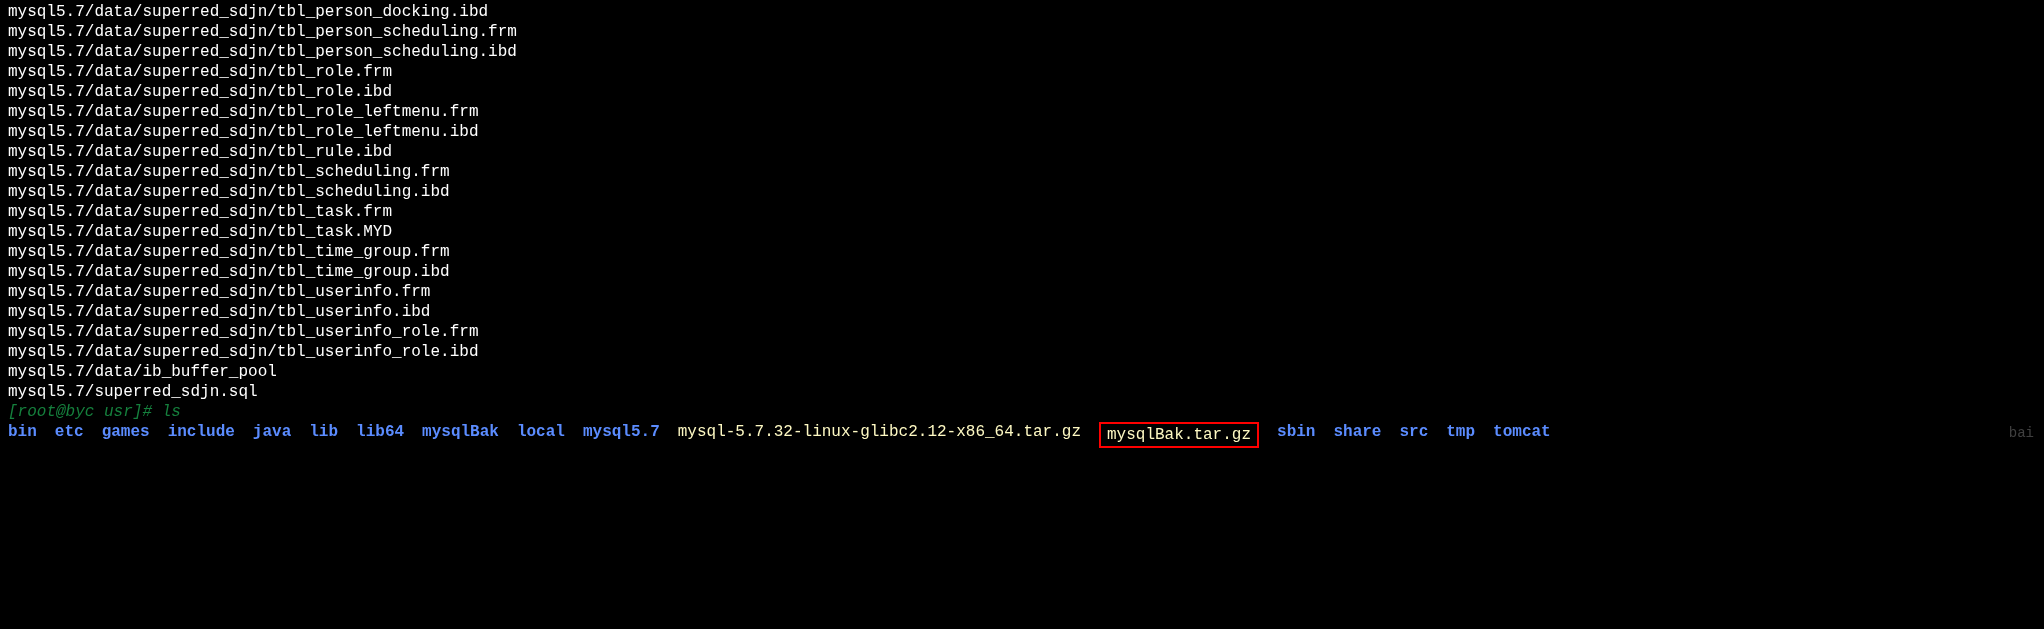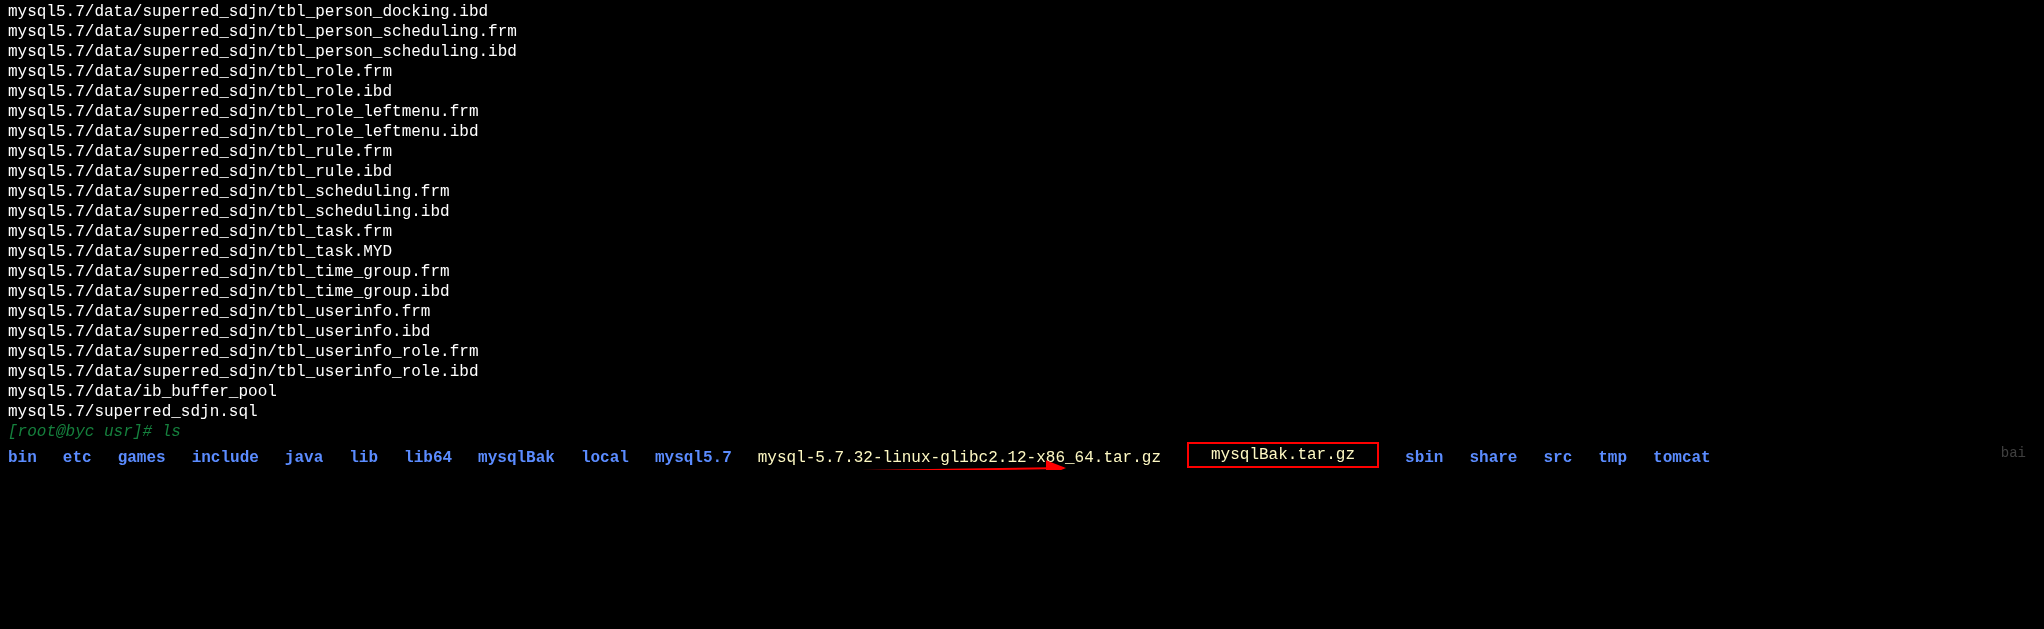--- a/index.html
+++ b/index.html
@@ -21,70 +21,69 @@
     .terminal-line {
       display: block;
     }
     .prompt {
       color: #15803d;
       font-style: italic;
     }
     .ls-output {
       display: flex;
       flex-wrap: wrap;
-      gap: 8px;
-      align-items: flex-end;
+      gap: 0;
+      align-items: flex-start;
     }
     .dir {
       color: #5b8cff;
       font-weight: bold;
       margin-right: 18px;
     }
     .archive {
       color: #fef9c3;
       font-weight: normal;
       margin-right: 18px;
     }
     .highlighted-box {
       border: 2px solid #ff0000;
-      padding: 1px 22px;
+      padding: 1px 6px;
       display: inline-block;
       margin-right: 18px;
     }
     .highlighted-box .archive {
       margin-right: 0;
     }
     .arrow-container {
       position: absolute;
       pointer-events: none;
     }
     .arrow-svg {
       overflow: visible;
     }
     .watermark {
       position: absolute;
-      right: 18px;
+      right: 10px;
       bottom: 8px;
       color: rgba(180, 180, 180, 0.35);
       font-size: 14px;
       pointer-events: none;
     }
   </style>
 </head>
 <body>
 
 <div id="terminal-lines">
     <div class="terminal-line">mysql5.7/data/superred_sdjn/tbl_person_docking.ibd</div>
     <div class="terminal-line">mysql5.7/data/superred_sdjn/tbl_person_scheduling.frm</div>
     <div class="terminal-line">mysql5.7/data/superred_sdjn/tbl_person_scheduling.ibd</div>
     <div class="terminal-line">mysql5.7/data/superred_sdjn/tbl_role.frm</div>
     <div class="terminal-line">mysql5.7/data/superred_sdjn/tbl_role.ibd</div>
     <div class="terminal-line">mysql5.7/data/superred_sdjn/tbl_role_leftmenu.frm</div>
     <div class="terminal-line">mysql5.7/data/superred_sdjn/tbl_role_leftmenu.ibd</div>
-    <div class="terminal-line">mysql5.7/data/superred_sdjn/tbl_rule.frm</div>
     <div class="terminal-line">mysql5.7/data/superred_sdjn/tbl_rule.ibd</div>
     <div class="terminal-line">mysql5.7/data/superred_sdjn/tbl_scheduling.frm</div>
     <div class="terminal-line">mysql5.7/data/superred_sdjn/tbl_scheduling.ibd</div>
     <div class="terminal-line">mysql5.7/data/superred_sdjn/tbl_task.frm</div>
     <div class="terminal-line">mysql5.7/data/superred_sdjn/tbl_task.MYD</div>
     <div class="terminal-line">mysql5.7/data/superred_sdjn/tbl_time_group.frm</div>
     <div class="terminal-line">mysql5.7/data/superred_sdjn/tbl_time_group.ibd</div>
     <div class="terminal-line">mysql5.7/data/superred_sdjn/tbl_userinfo.frm</div>
     <div class="terminal-line">mysql5.7/data/superred_sdjn/tbl_userinfo.ibd</div>
     <div class="terminal-line">mysql5.7/data/superred_sdjn/tbl_userinfo_role.frm</div>

